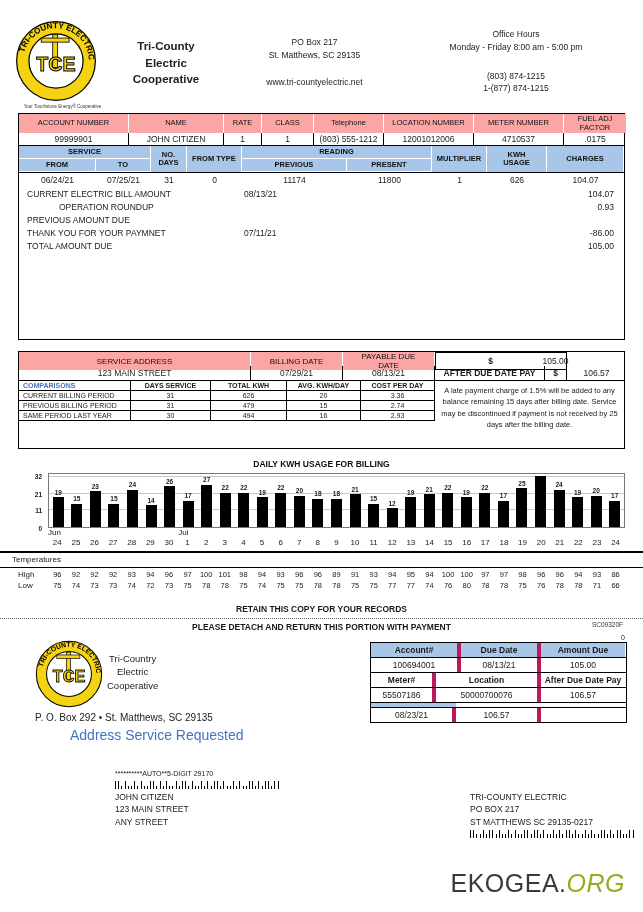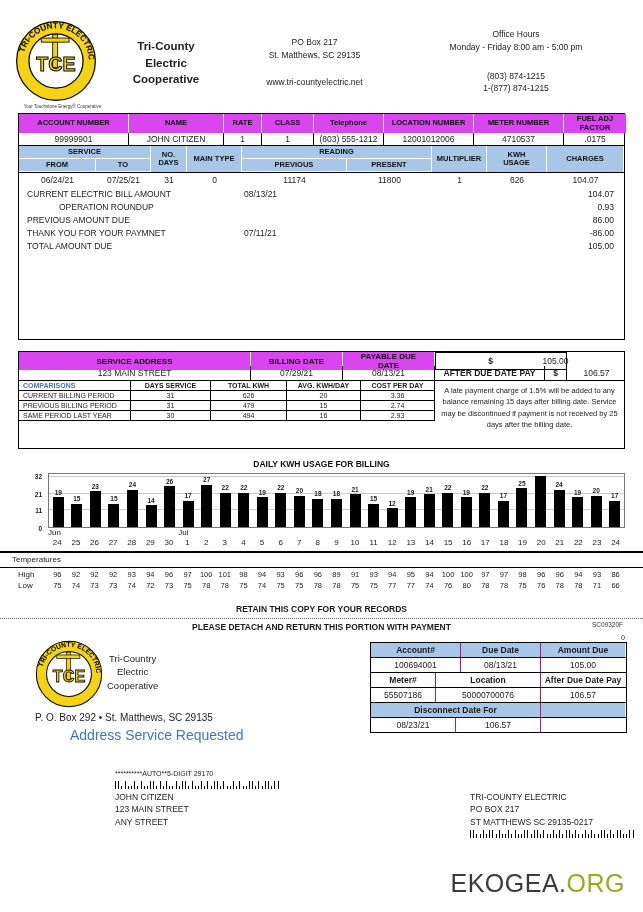--- a/index.html
+++ b/index.html
@@ -13,21 +13,21 @@
   .logo-tag { font-size:4.5px; color:#333; text-align:center; margin-top:-2px; }
   .co-name { width:112px; padding-top:18px; text-align:center;
              font-weight:bold; font-size:11.5px; line-height:1.45; color:#222; }
   .hdr-center { width:185px; padding-top:16px; text-align:center; font-size:8.5px; line-height:1.5; color:#222; }
   .hdr-center .web { margin-top:14px; }
   .hdr-right { flex:1; padding-top:8px; text-align:center; font-size:8.5px; line-height:1.5; color:#222; }
   .hdr-right .phones { margin-top:16px; }
 
   
   .blue { background:#a7c6e8; }
-  .hcell { background:#d946ef; font-weight:bold; font-size:7.5px; text-align:center;
+  .hcell { background:#fca5a5; font-weight:normal; font-size:7.5px; text-align:center;
            border-right:1px solid #fff; display:flex; align-items:center; justify-content:center;
            line-height:1.15; color:#111; padding:1px 0; }
   .vcell { font-size:8.5px; text-align:center; border-right:1px solid #000;
            display:flex; align-items:center; justify-content:center; padding:1px 0; }
   .vcell:last-child,.hcell:last-child { border-right:none; }
 
   .box1 { margin:0 18px; border:1px solid #000; height:227px; }
   .grid8 { display:grid; grid-template-columns:110px 95px 38px 52px 70px 90px 90px 62px; }
   .valrow { border-bottom:1px solid #000; }
   .grid8.valrow { border-bottom:none; }
@@ -100,37 +100,37 @@
   .stub-addr { font-size:10px; margin-top:4px; color:#222; }
   .stub-asr { font-size:14px; color:#4472c4; margin-top:4px; padding-left:35px; }
   .stub-right { width:257px; position:relative; }
   .stub-zero { position:absolute; right:2px; top:-6px; font-size:7px; }
   .stub-table { border:1.5px solid #000; margin-top:2px; }
   .st-row { display:grid; border-bottom:1px solid #000; }
   .st-row:last-child { border-bottom:none; }
   .st-3 { grid-template-columns:90px 80px 84px; }
   .st-3b { grid-template-columns:65px 105px 84px; }
   .st-d { grid-template-columns:85px 85px 84px; }
-  .st-row .c { font-size:8.5px; text-align:center; padding:2px 0; border-right:1px solid #be185d; }
+  .st-row .c { font-size:8.5px; text-align:center; padding:2px 0; border-right:4px solid #be185d; }
   .st-row .c:last-child { border-right:none; }
   .st-row .h { font-weight:bold; }
   .st-span2 { grid-column:1 / span 2; }
 
   
   .mailing { position:relative; margin-top:26px; height:110px; }
   .mail-left { position:absolute; left:115px; top:0; font-size:8.5px; line-height:1.45; }
   .auto-line { font-size:7px; }
   .barcode { height:8px; display:flex; align-items:flex-end; margin:2px 0; }
   .barcode i { display:block; width:1px; background:#000; margin-right:2.2px; }
   .barcode i.t { height:8px; } .barcode i.s { height:3.5px; }
   .mail-right { position:absolute; left:470px; top:22px; font-size:8.5px; line-height:1.45; }
 
   
   .footer { position:absolute; right:18px; bottom:14px; font-size:25px; letter-spacing:0.5px; color:#3a3a3a; }
-  .footer .org { color:#8faf1f; }
+  .footer .org { color:#8faf1f;font-style:italic; }
 </style>
 </head>
 <body>
 
 <div class="page">
 
   <div class="hdr">
     <div class="logo-wrap">
       <svg width="82" height="82" viewBox="0 0 100 100">
         <circle cx="50" cy="50" r="48" fill="#f5d312" stroke="#000" stroke-width="1.5"></circle>
@@ -187,21 +187,21 @@
       <div class="vcell">(803) 555-1212</div>
       <div class="vcell">12001012006</div>
       <div class="vcell">4710537</div>
       <div class="vcell">.0175</div>
     </div>
     <div class="svc-hdr">
       <div class="g" style="grid-column:1 / span 2; grid-row:1;">SERVICE</div>
       <div class="g" style="grid-column:1; grid-row:2;">FROM</div>
       <div class="g" style="grid-column:2; grid-row:2;">TO</div>
       <div class="g span2" style="grid-column:3;">NO. DAYS</div>
-      <div class="g span2" style="grid-column:4;">MAIN TYPE</div>
+      <div class="g span2" style="grid-column:4;">FROM TYPE</div>
       <div class="g" style="grid-column:5 / span 2; grid-row:1;">READING</div>
       <div class="g" style="grid-column:5; grid-row:2;">PREVIOUS</div>
       <div class="g" style="grid-column:6; grid-row:2;">PRESENT</div>
       <div class="g span2" style="grid-column:7;">MULTIPLIER</div>
       <div class="g span2" style="grid-column:8; width:60px; padding:0 8px;">KWH USAGE</div>
       <div class="g span2" style="grid-column:9;">CHARGES</div>
     </div>
     <div class="svc-vals">
       <div class="v">06/24/21</div>
       <div class="v">07/25/21</div>
@@ -220,21 +220,20 @@
       <div class="amt">104.07</div>
     </div>
     <div class="li-row indent">
       <div class="lab">OPERATION ROUNDUP</div>
       <div class="dt"></div>
       <div class="amt">0.93</div>
     </div>
     <div class="li-row">
       <div class="lab">PREVIOUS AMOUNT DUE</div>
       <div class="dt"></div>
-      <div class="amt">86.00</div>
     </div>
     <div class="li-row">
       <div class="lab">THANK YOU FOR YOUR PAYMNET</div>
       <div class="dt">07/11/21</div>
       <div class="amt">-86.00</div>
     </div>
     <div class="li-row">
       <div class="lab">TOTAL AMOUNT DUE</div>
       <div class="dt"></div>
       <div class="amt">105.00</div>
@@ -617,21 +616,20 @@
           <div class="c h">Meter#</div>
           <div class="c h">Location</div>
           <div class="c h">After Due Date Pay</div>
         </div>
         <div class="st-row st-3b">
           <div class="c">55507186</div>
           <div class="c">50000700076</div>
           <div class="c">106.57</div>
         </div>
         <div class="st-row st-d">
-          <div class="c h blue st-span2">Disconnect Date For</div>
           <div class="c blue"></div>
         </div>
         <div class="st-row st-d">
           <div class="c">08/23/21</div>
           <div class="c">106.57</div>
           <div class="c"></div>
         </div>
       </div>
     </div>
   </div>

